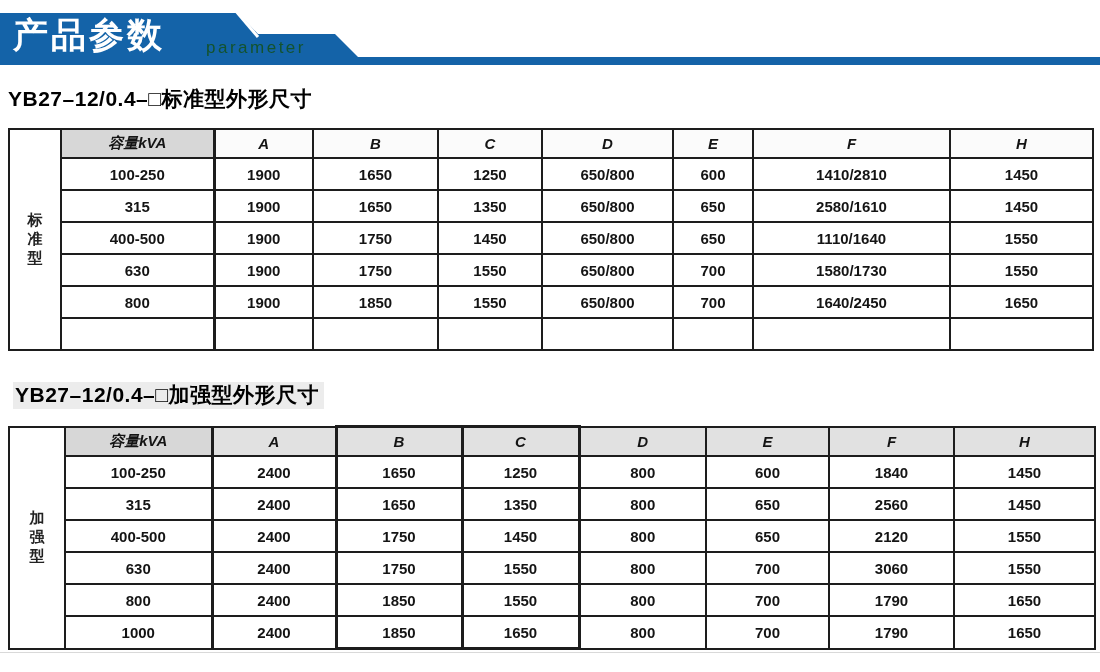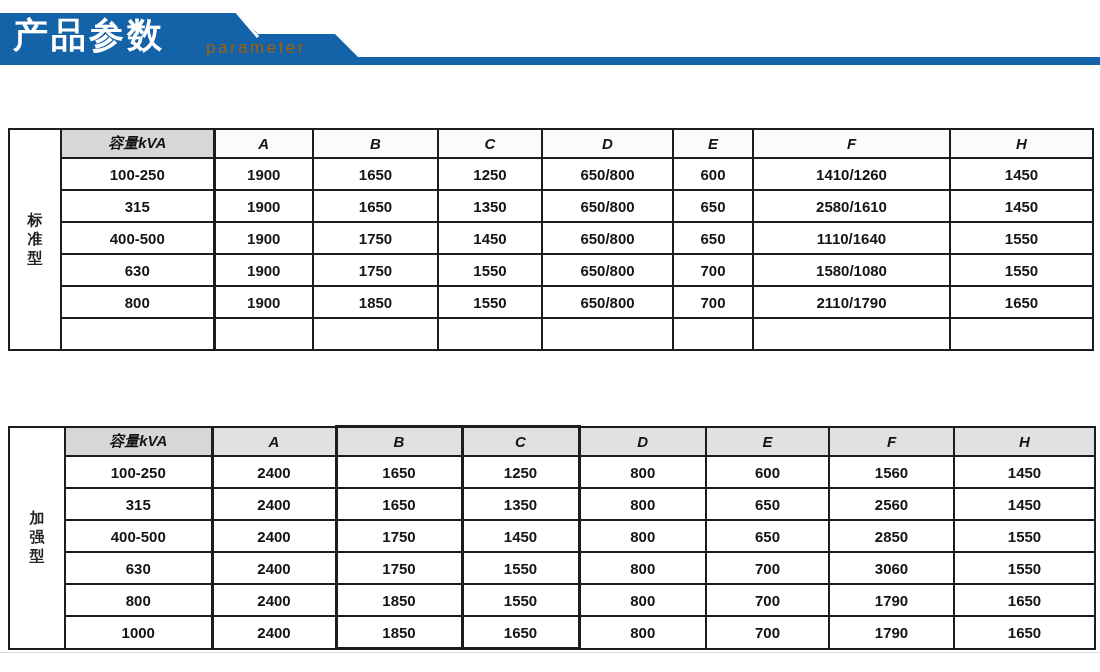--- a/index.html
+++ b/index.html
@@ -10,21 +10,21 @@
 
   
   .banner { position:absolute; left:0; top:0; width:1100px; height:70px; }
   .banner svg { position:absolute; left:0; top:0; }
   .banner-title {
     position:absolute; left:13px; top:17px; color:#ffffff;
     font-size:35px; font-weight:bold; letter-spacing:3px; line-height:1;
     white-space:nowrap;
   }
   .banner-sub {
-    position:absolute; left:206px; top:39px; color:#a16207;
+    position:absolute; left:206px; top:39px; color:#14532d;
     font-size:17px; letter-spacing:2.5px; line-height:1; white-space:nowrap;
   }
 
   
   .sec-title {
     position:absolute; color:#000000; font-size:21px; font-weight:bold;
     letter-spacing:0.5px; white-space:nowrap; line-height:1.15;
   }
   .sec-title-1 { left:8px; top:87px; }
   .sec-title-2 { left:13px; top:382px; background:#ececec; padding:1px 5px 2px 2px; }
@@ -83,20 +83,21 @@
 
   <div class="banner">
     <svg width="1100" height="70" viewBox="0 0 1100 70">
       <path d="M0 13 H238 L258 34 H335 L358 57 H1100 V65 H0 Z" fill="#1463a8"></path>
       <line x1="235" y1="10" x2="258" y2="37" stroke="#ffffff" stroke-width="3"></line>
     </svg>
     <div class="banner-title">产品参数</div>
     <div class="banner-sub">parameter</div>
   </div>
 
+  <div class="sec-title sec-title-1">YB27–12/0.4–□标准型外形尺寸</div>
   <table class="dim t1">
     <colgroup>
       <col class="w0">
         <col class="w1">
         <col class="w2">
         <col class="w3">
         <col class="w4">
       <col class="w5">
         <col class="w6">
         <col class="w7">
@@ -116,21 +117,21 @@
           <th class="c6">F</th>
           <th class="c7">H</th>
         </tr>
         <tr>
           <td class="c0">100-250</td>
           <td class="c1">1900</td>
           <td class="c2">1650</td>
           <td class="c3">1250</td>
           <td class="c4">650/800</td>
           <td class="c5">600</td>
-          <td class="c6">1410/1260</td>
+          <td class="c6">1410/2810</td>
           <td class="c7">1450</td>
         </tr>
         <tr>
           <td class="c0">315</td>
           <td class="c1">1900</td>
           <td class="c2">1650</td>
           <td class="c3">1350</td>
           <td class="c4">650/800</td>
           <td class="c5">650</td>
           <td class="c6">2580/1610</td>
@@ -146,46 +147,47 @@
           <td class="c6">1110/1640</td>
           <td class="c7">1550</td>
         </tr>
         <tr>
           <td class="c0">630</td>
           <td class="c1">1900</td>
           <td class="c2">1750</td>
           <td class="c3">1550</td>
           <td class="c4">650/800</td>
           <td class="c5">700</td>
-          <td class="c6">1580/1080</td>
+          <td class="c6">1580/1730</td>
           <td class="c7">1550</td>
         </tr>
         <tr>
           <td class="c0">800</td>
           <td class="c1">1900</td>
           <td class="c2">1850</td>
           <td class="c3">1550</td>
           <td class="c4">650/800</td>
           <td class="c5">700</td>
-          <td class="c6">2110/1790</td>
+          <td class="c6">1640/2450</td>
           <td class="c7">1650</td>
         </tr>
         <tr>
           <td class="c0"></td>
           <td class="c1"></td>
           <td class="c2"></td>
           <td class="c3"></td>
           <td class="c4"></td>
           <td class="c5"></td>
           <td class="c6"></td>
           <td class="c7"></td>
         </tr>
       </tbody>
     </table>
 
+  <div class="sec-title sec-title-2">YB27–12/0.4–□加强型外形尺寸</div>
   <table class="dim t2">
     <colgroup>
       <col class="w0">
         <col class="w1">
         <col class="w2">
         <col class="w3">
         <col class="w4">
       <col class="w5">
         <col class="w6">
         <col class="w7">
@@ -205,41 +207,41 @@
           <th class="c6">F</th>
           <th class="c7">H</th>
         </tr>
         <tr>
           <td class="c0">100-250</td>
           <td class="c1">2400</td>
           <td class="c2">1650</td>
           <td class="c3">1250</td>
           <td class="c4">800</td>
           <td class="c5">600</td>
-          <td class="c6">1560</td>
+          <td class="c6">1840</td>
           <td class="c7">1450</td>
         </tr>
         <tr>
           <td class="c0">315</td>
           <td class="c1">2400</td>
           <td class="c2">1650</td>
           <td class="c3">1350</td>
           <td class="c4">800</td>
           <td class="c5">650</td>
           <td class="c6">2560</td>
           <td class="c7">1450</td>
         </tr>
         <tr>
           <td class="c0">400-500</td>
           <td class="c1">2400</td>
           <td class="c2">1750</td>
           <td class="c3">1450</td>
           <td class="c4">800</td>
           <td class="c5">650</td>
-          <td class="c6">2850</td>
+          <td class="c6">2120</td>
           <td class="c7">1550</td>
         </tr>
         <tr>
           <td class="c0">630</td>
           <td class="c1">2400</td>
           <td class="c2">1750</td>
           <td class="c3">1550</td>
           <td class="c4">800</td>
           <td class="c5">700</td>
           <td class="c6">3060</td>

